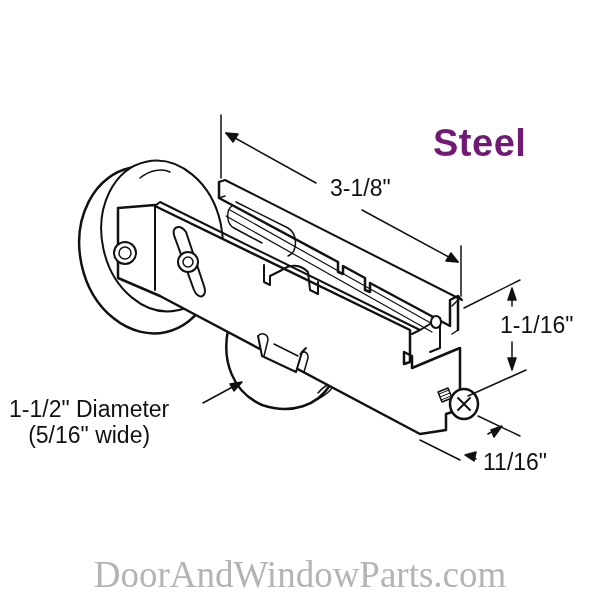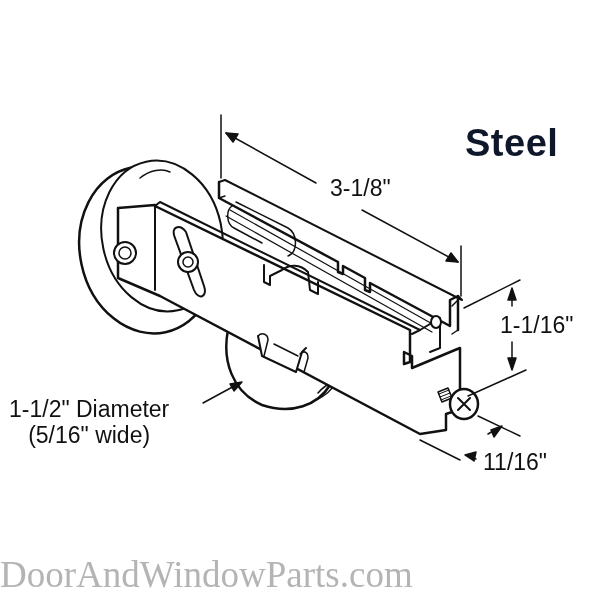--- a/index.html
+++ b/index.html
@@ -1,27 +1,27 @@
 <!DOCTYPE html>
 <html><head>
 <meta charset="utf-8">
 <style>
   html, body { margin:0; padding:0; background:#ffffff; }
   body { width:600px; height:600px; position:relative; overflow:hidden; }
   .stage { position:absolute; left:0; top:0; width:600px; height:600px; }
   svg.drawing { position:absolute; left:0; top:0; }
   .lbl { position:absolute; color:#111; font-family:"Liberation Sans", sans-serif; white-space:nowrap; line-height:1; }
-  .material { left:433px; top:124px; font-size:38px; font-weight:bold; color:#0f172a; letter-spacing:0.5px;margin-left:32px; }
+  .material { left:433px; top:124px; font-size:38px; font-weight:bold; color:#701a75; letter-spacing:0.5px; }
   .dim-length { left:330px; top:177px; font-size:23px; }
   .dim-height { left:500px; top:314px; font-size:23px; }
   .dim-width { left:483px; top:451px; font-size:23px; }
   .dim-diam { left:9px; top:398px; font-size:23px; text-align:center; }
   .dim-diam span { display:block; }
   .dim-diam .l2 { margin-top:3px; }
-  .watermark { left:0; width:600px; top:556px; text-align:left; font-family:"Liberation Serif", serif; font-size:37px; color:#b4b4b4; }
+  .watermark { left:0; width:600px; top:556px; text-align:center; font-family:"Liberation Serif", serif; font-size:37px; color:#b4b4b4; }
 </style>
 </head>
 <body>
 
 <div class="stage">
 
   <svg class="drawing" width="600" height="600" viewBox="0 0 600 600" fill="none" stroke="#111" stroke-width="2" stroke-linejoin="round" stroke-linecap="round">
 
     <g>
       <ellipse cx="148" cy="250" rx="68" ry="84" transform="rotate(-12 148 250)" fill="#fff" stroke-width="2.5"></ellipse>

